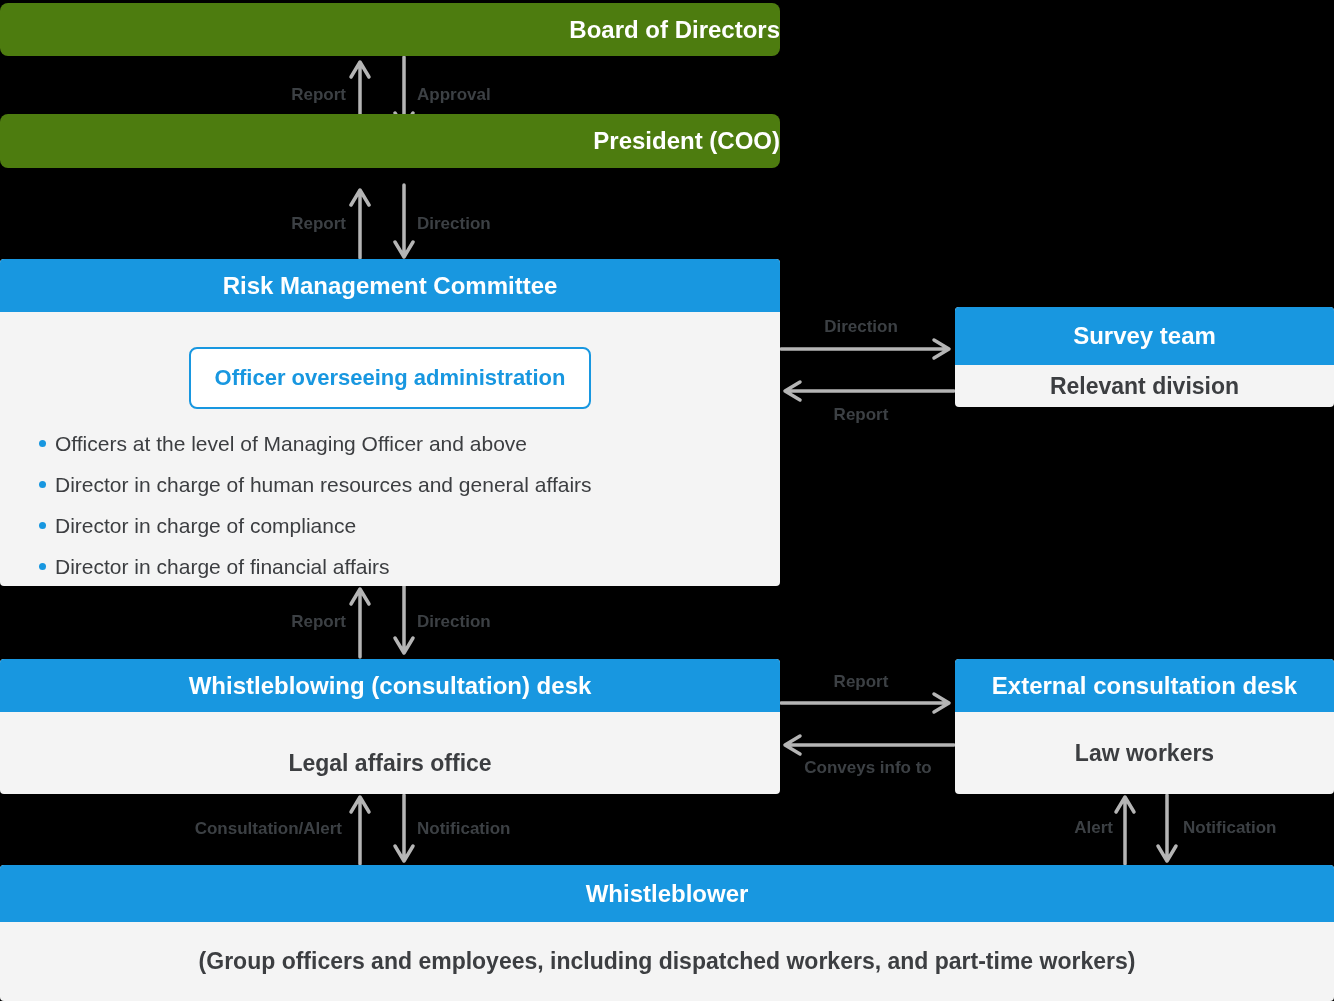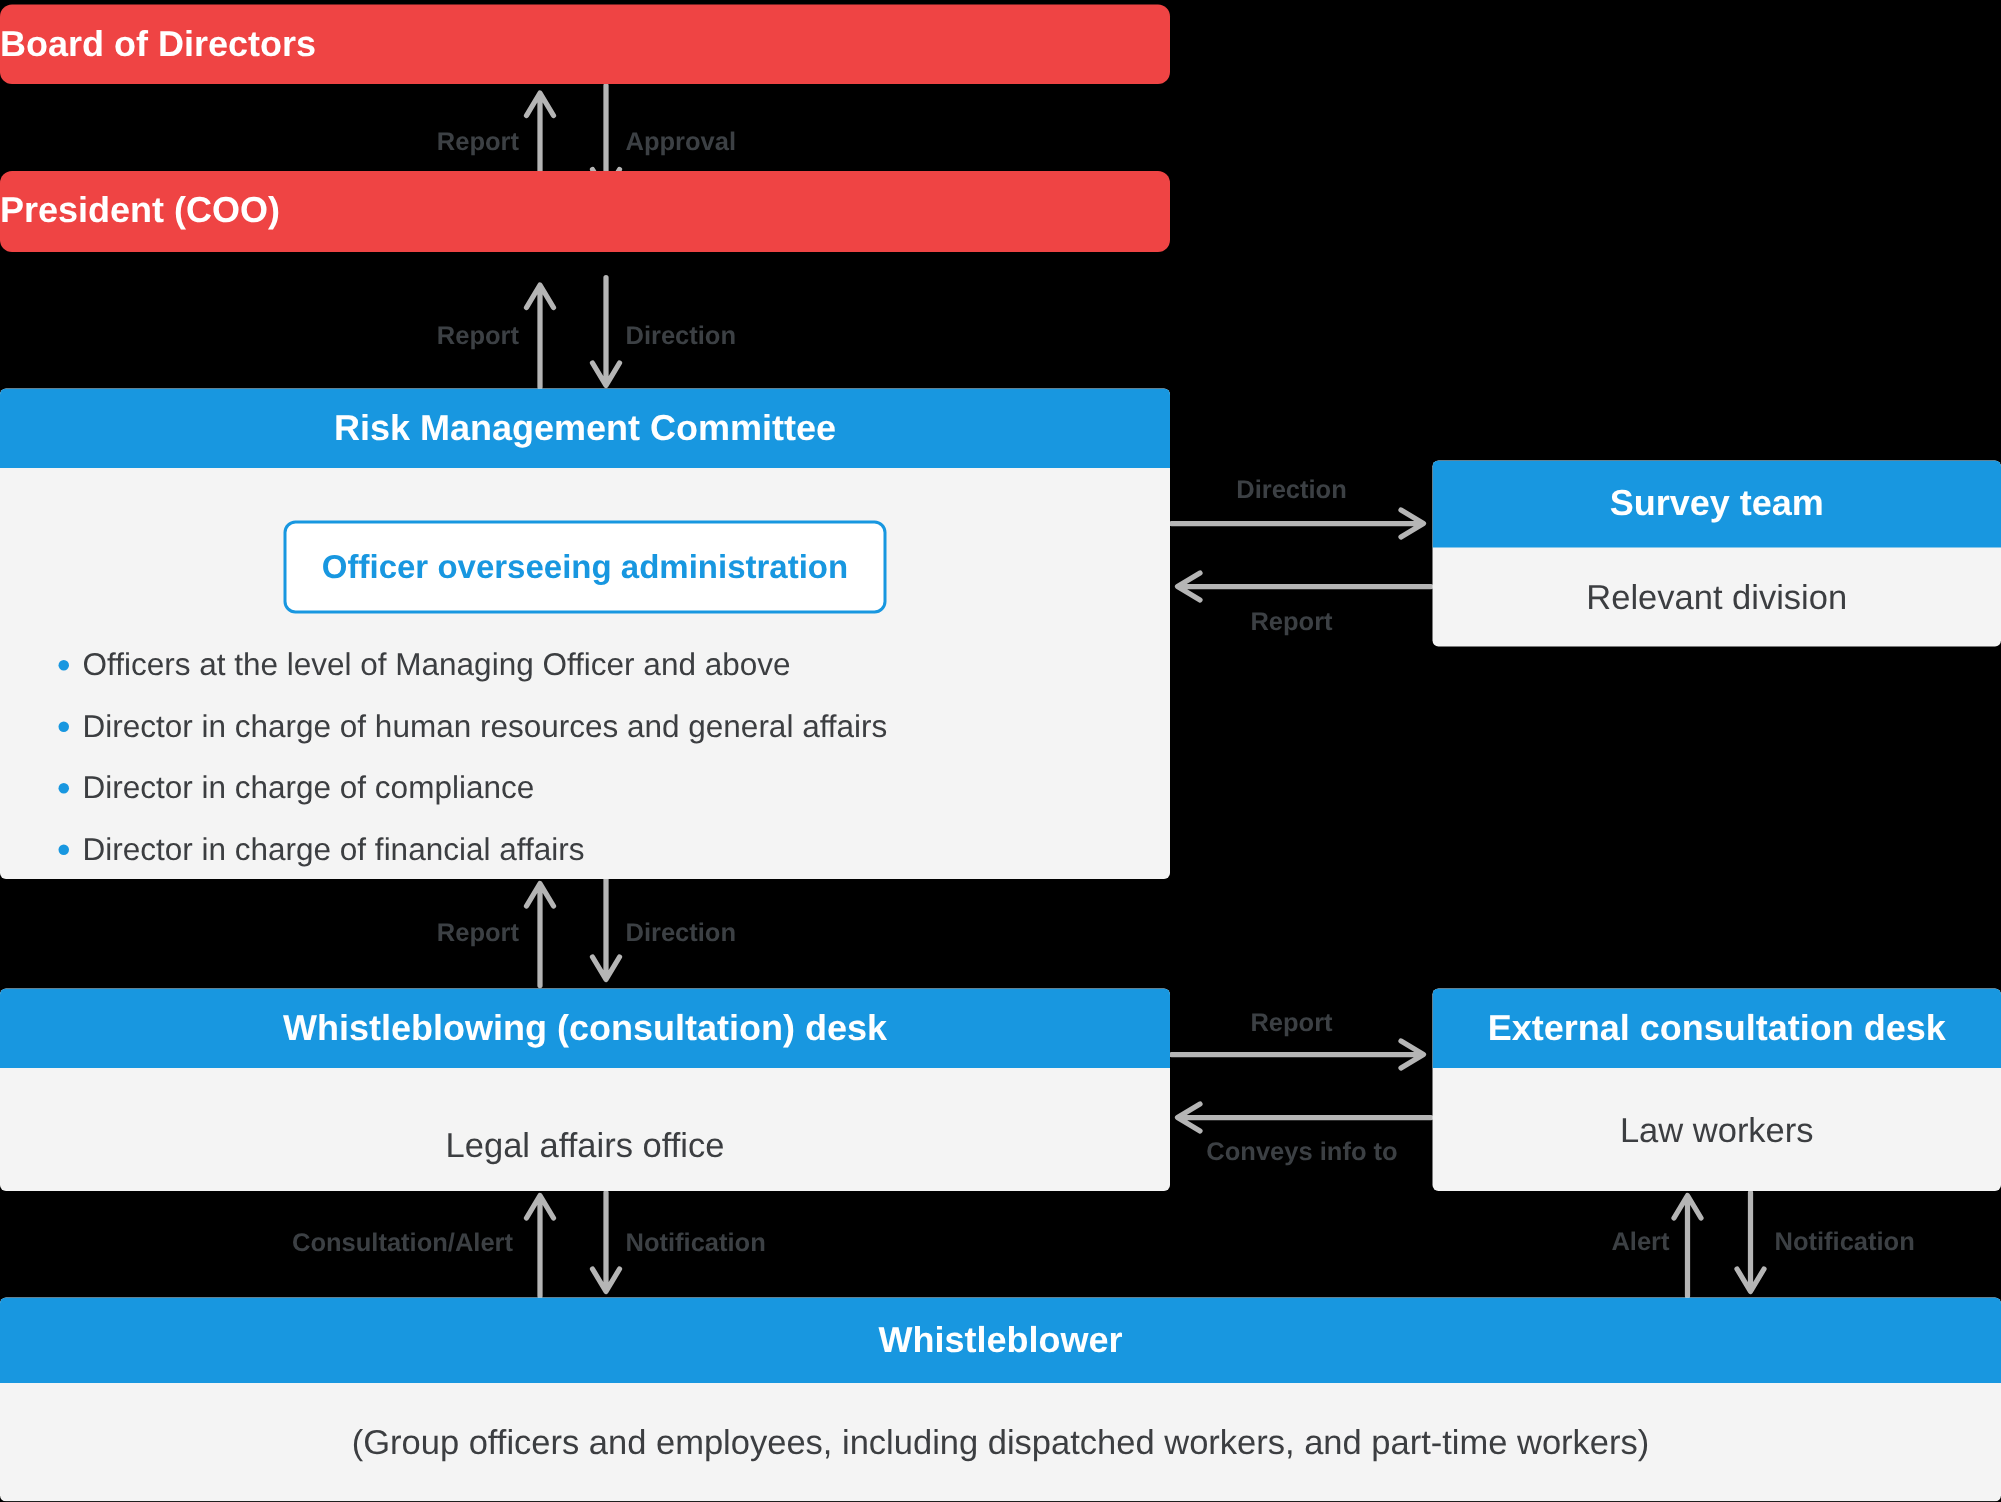--- a/index.html
+++ b/index.html
@@ -2,43 +2,43 @@
 <html><head>
 <meta charset="utf-8">
 <style>
   html,body { margin:0; padding:0; background:#000; }
   .canvas {
     position:relative; width:1334px; height:1001px; background:#000;
     font-family:"Liberation Sans","DejaVu Sans",sans-serif; overflow:hidden;
   }
   
   .bar {
-    position:absolute; background:#ef4444; border-radius:8px;
-    display:flex; align-items:center; justify-content:flex-start;
+    position:absolute; background:#4d7c0f; border-radius:8px;
+    display:flex; align-items:center; justify-content:flex-end;
     color:#fff; font-size:24px; font-weight:600;
   }
   
   .panelbox {
     position:absolute; border-radius:4px; overflow:hidden;
     background:#F4F4F4; display:flex; flex-direction:column;
   }
   .panelbox .head {
     flex:none; background:#1897E0; color:#fff;
     display:flex; align-items:center; justify-content:center;
     font-size:24px; font-weight:600;
   }
   .panelbox .body {
     flex:1; display:flex; align-items:center; justify-content:center;
-    color:#3C3E41; font-size:23px; font-weight:400;
+    color:#3C3E41; font-size:23px; font-weight:700;
   }
   .pos-board   { left:0; top:3px;   width:780px; height:53px; }
   .pos-president { left:0; top:114px; width:780px; height:54px; }
   .pos-risk    { left:0; top:259px; width:780px; height:327px; }
   .pos-risk .head { height:53px; }
-  .pos-survey  { left:955px; top:307px; width:379px; height:124px; }
+  .pos-survey  { left:955px; top:307px; width:379px; height:100px; }
   .pos-survey .head { height:58px; }
   .pos-wbdesk  { left:0; top:659px; width:780px; height:135px;gap:20px; }
   .pos-wbdesk .head { height:53px; }
   .pos-external { left:955px; top:659px; width:379px; height:135px; }
   .pos-external .head { height:53px; }
   .pos-whistleblower { left:0; top:865px; width:1334px; height:136px; }
   .pos-whistleblower .head { height:57px; }
 
   
   .risk-body { flex:1; display:block; }

